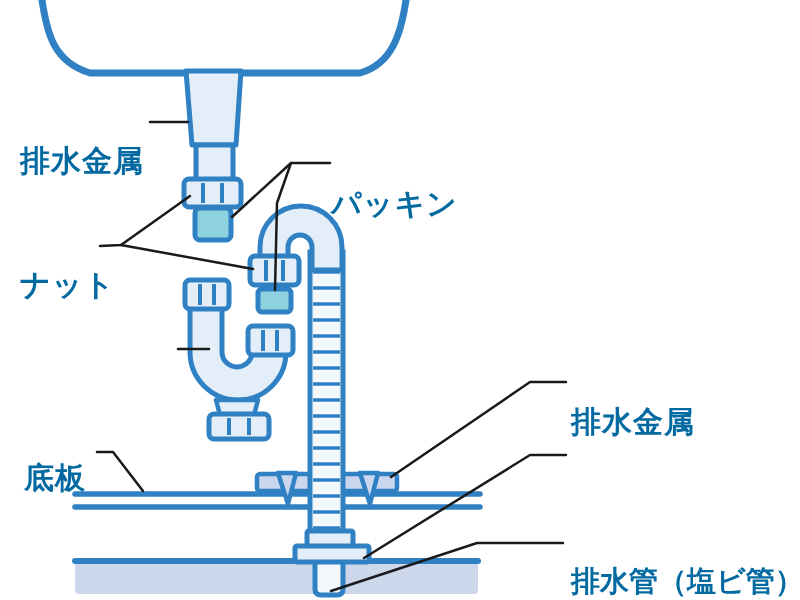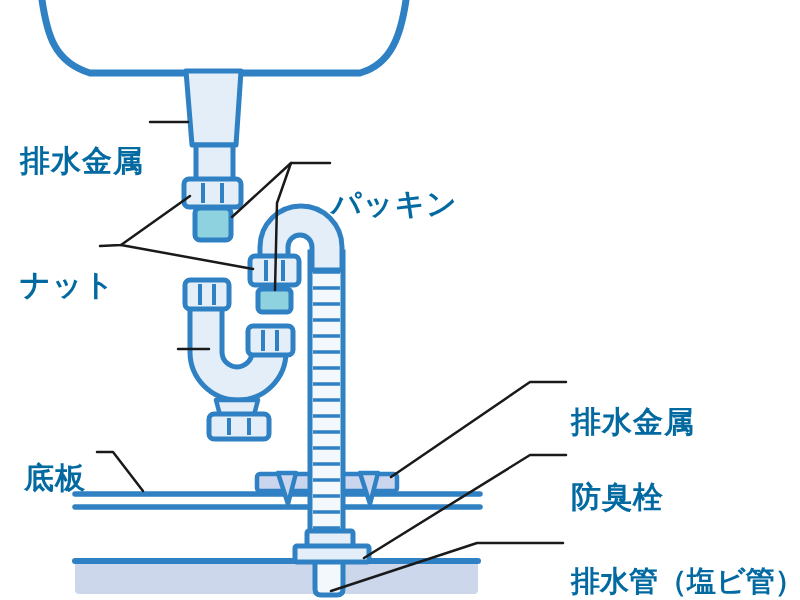--- a/index.html
+++ b/index.html
@@ -127,15 +127,14 @@
       <path d="M566,455 L530,455 L364,558"></path>
       <path d="M563,543 L477,543 L331,591"></path>
     </g>
   </svg>
 
   <div class="lbl" style="left:20px;top:103px">排水金属</div>
   <div class="lbl" style="left:331px;top:146px">パッキン</div>
   <div class="lbl" style="left:20px;top:227px">ナット</div>
   <div class="lbl" style="left:24px;top:420px">底板</div>
   <div class="lbl" style="left:571px;top:364px">排水金属</div>
-  <div class="lbl" style="left:571px;top:439px">防臭栓</div>
   <div class="lbl small" style="left:571px;top:524px">排水管（塩ビ管）</div>
 </div>
 
 </body></html>

